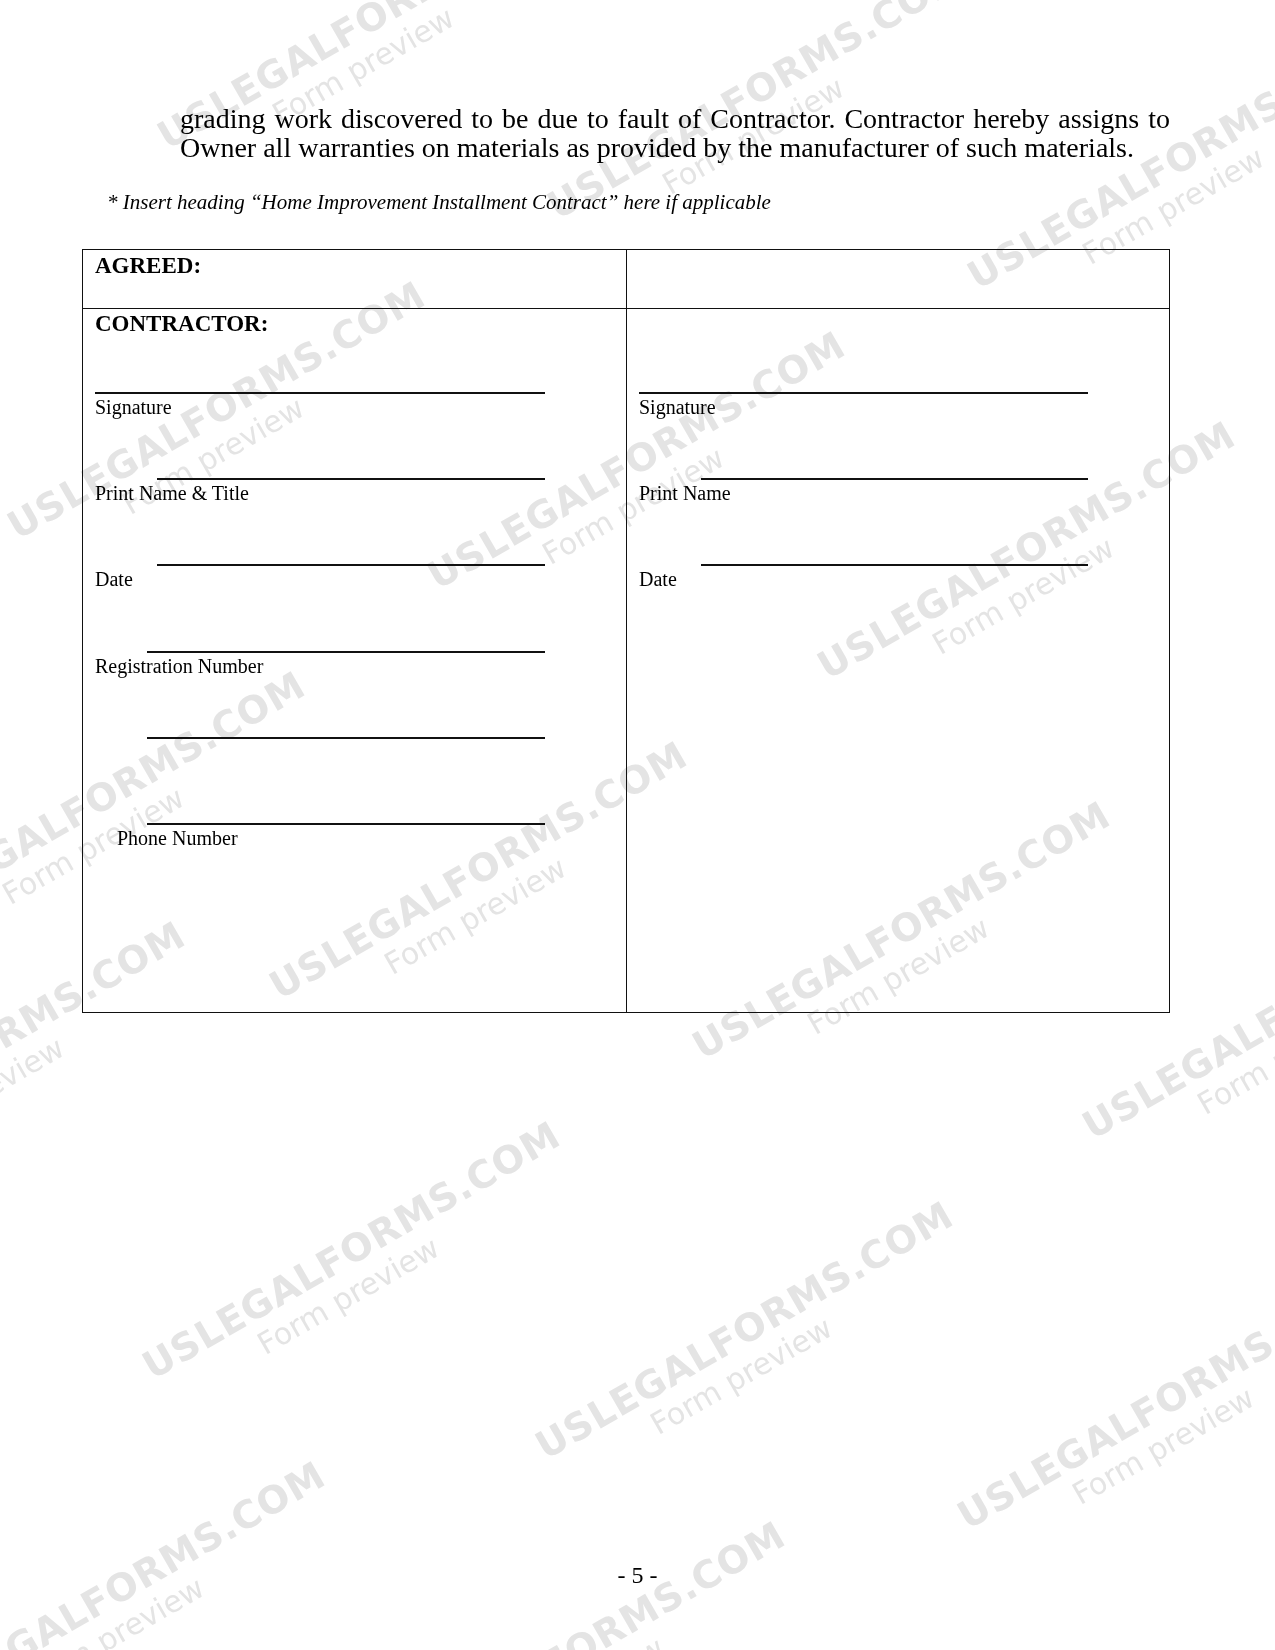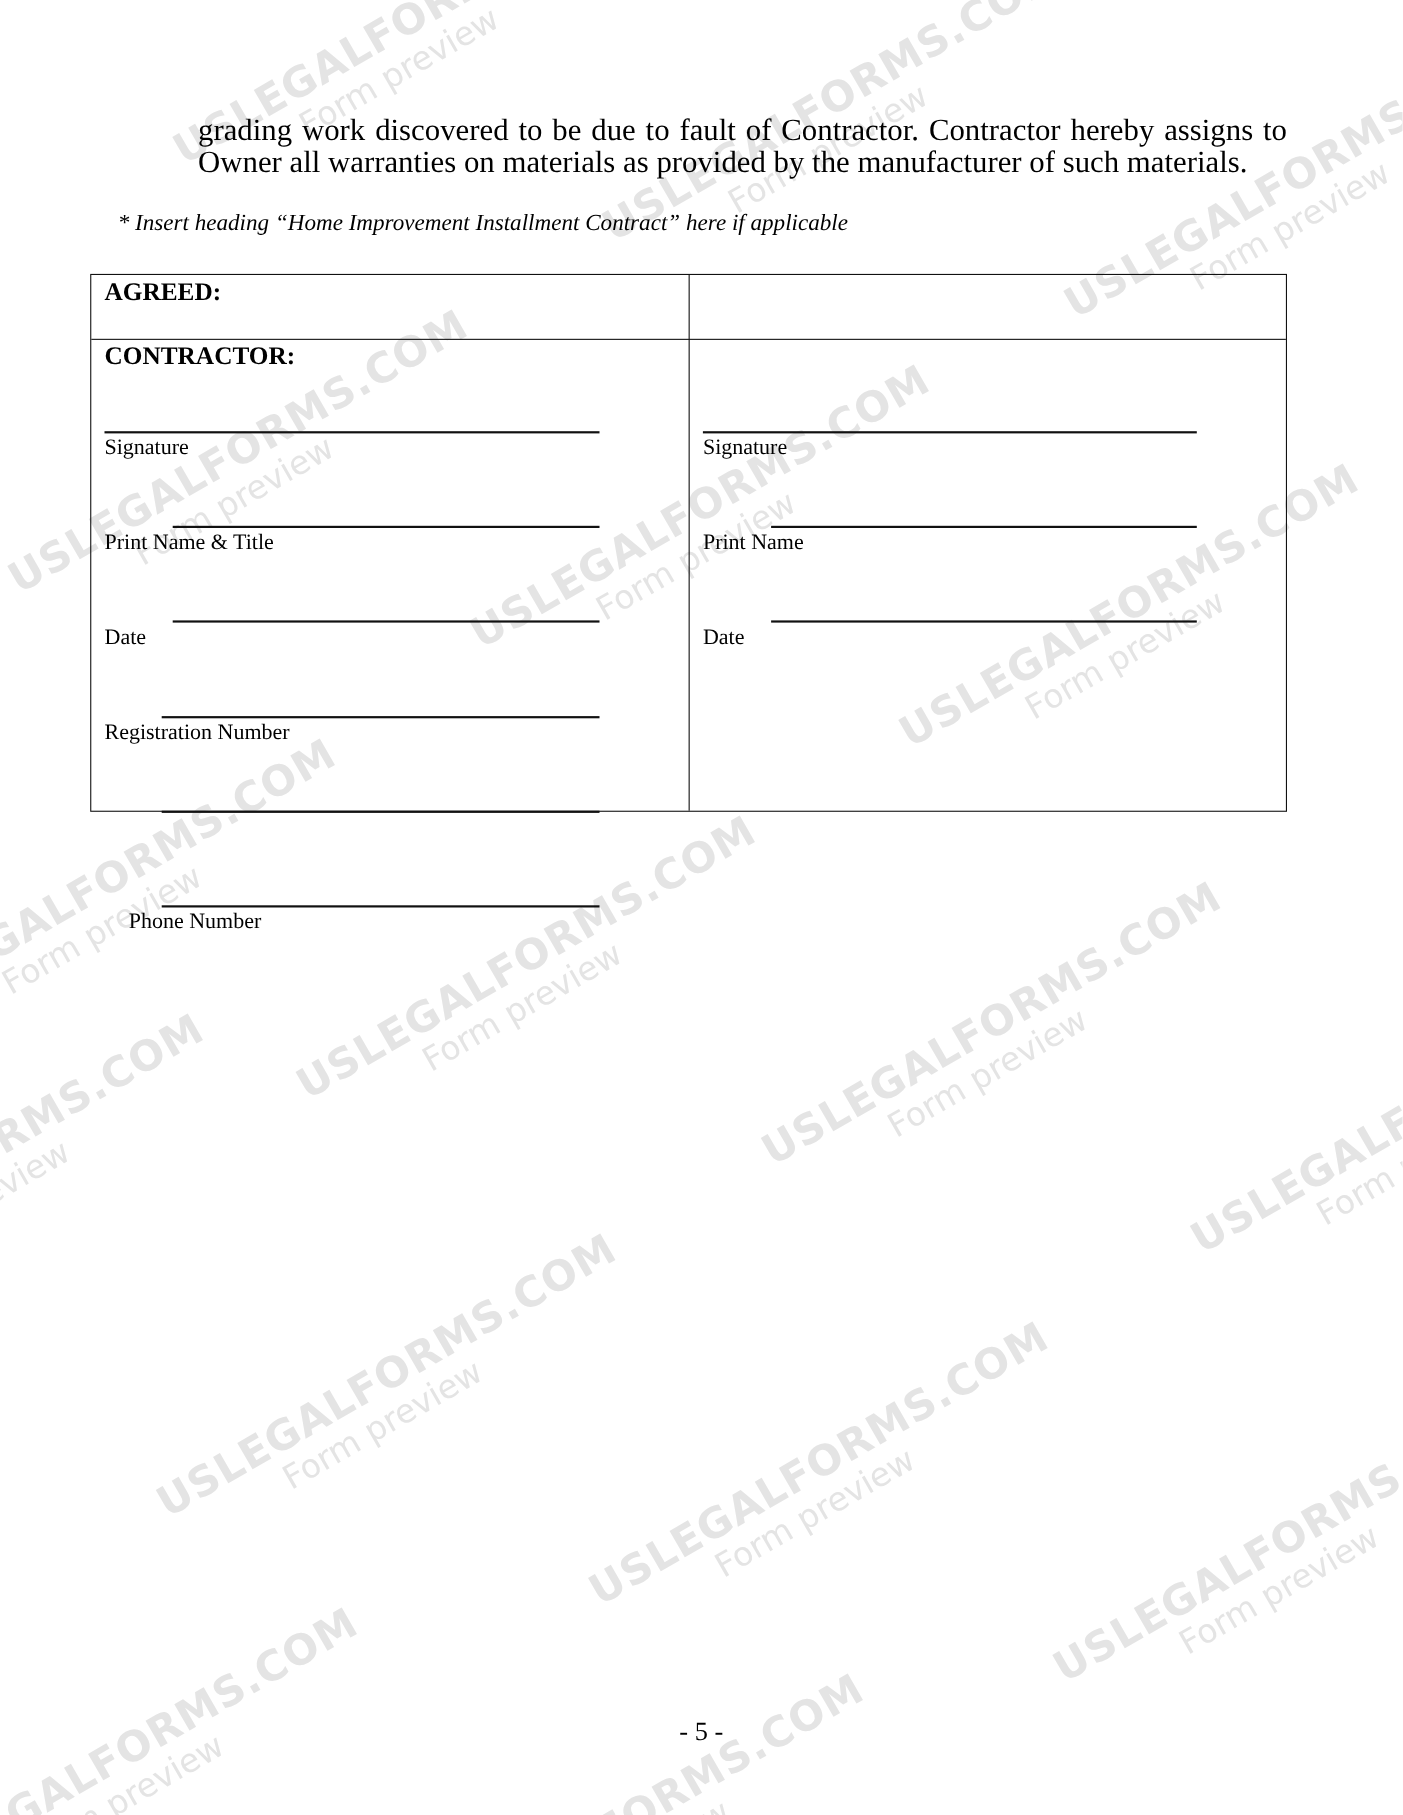--- a/index.html
+++ b/index.html
@@ -4,21 +4,21 @@
 <style>
   html, body { margin: 0; padding: 0; background: #ffffff; }
   body { width: 1275px; height: 1650px; position: relative; overflow: hidden;
          font-family: "Liberation Serif", "DejaVu Serif", serif; color: #000; }
   .page { position: absolute; left: 0; top: 0; width: 1275px; height: 1650px; }
 
   .para { position: absolute; left: 180px; top: 104px; width: 990px;
           font-size: 28px; line-height: 29px; text-align: justify; text-align-last: left; }
   .note { position: absolute; left: 107px; top: 190px; font-size: 21px; font-style: italic; }
 
-  .sig-table { position: absolute; left: 82px; top: 249px; width: 1088px; height: 489px;
+  .sig-table { position: absolute; left: 82px; top: 249px; width: 1088px; height: 764px;
                border: 1.5px solid #111; box-sizing: border-box; font-family: Liberation Serif, serif; }
   .row-divider { position: absolute; left: 0; right: 0; top: 58px; height: 0; border-top: 1.5px solid #111; }
   .col-divider { position: absolute; top: 0; bottom: 0; left: 543px; width: 0; border-left: 1.5px solid #111; }
 
   .cell-heading { position: absolute; font-size: 23px; font-weight: bold; }
   .line { position: absolute; height: 0; border-top: 2px solid #111; }
   .label { position: absolute; font-size: 20px; }
 
   .page-num { position: absolute; top: 1562px; left: 0; width: 1275px; text-align: center; font-size: 24px; }
 

